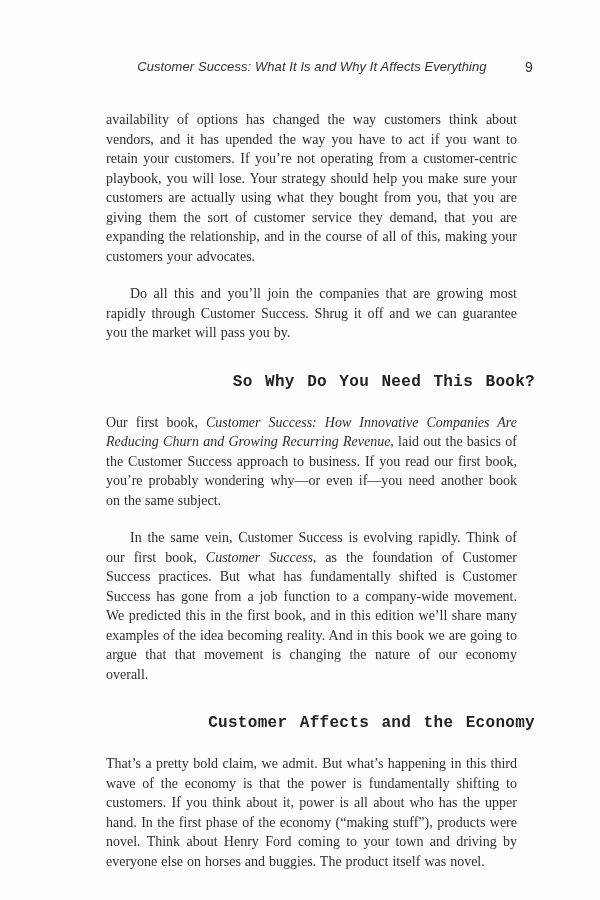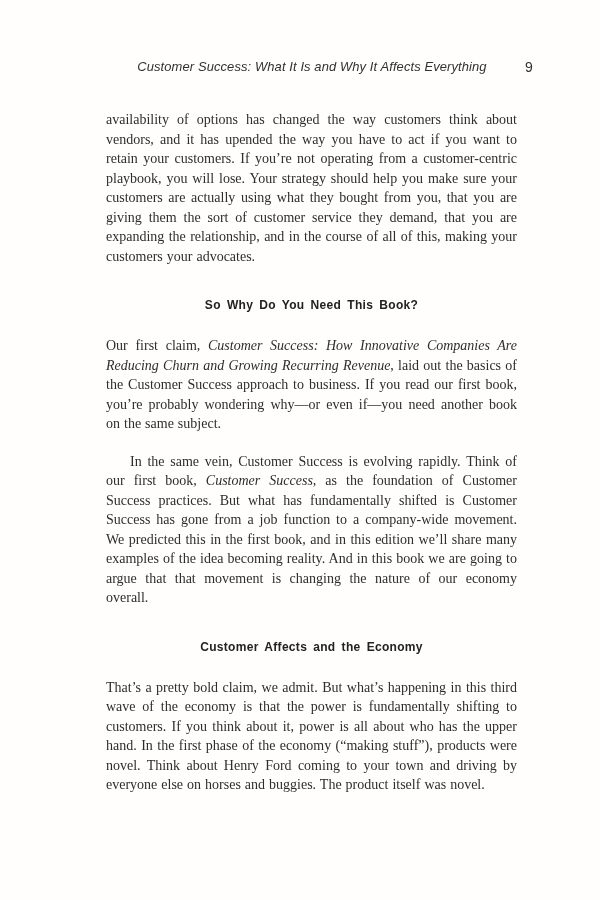--- a/index.html
+++ b/index.html
@@ -57,40 +57,41 @@
     margin: 18px;
     word-spacing: 0.5px;
   }
   .body-paragraph.indent {
     text-indent: 24px;
   }
   .body-paragraph em {
     font-style: italic;
   }
   .section-heading {
-    font-family: Liberation Sans, sans-serif;
-    font-size: 12px;
+    font-family: Liberation Mono, monospace;
+    font-size: 16px;
     line-height: 20px;
     font-weight: bold;
     color: #242220;
     letter-spacing: 0.3px;
     word-spacing: 2.5px;
-    text-align: center;
+    text-align: right;
     margin: 29px 0 21px 0;
   }
 </style>
 </head>
 <body>
 
 <div class="book-page">
   <div class="running-header">
     <span class="running-title">Customer Success: What It Is and Why It Affects Everything</span>
     <span class="folio">9</span>
   </div>
   <main class="page-body">
       <p class="body-paragraph"><span>availability of options has changed the way customers think about vendors, and it has upended the way you have to act if you want to retain your customers. If you’re not operating from a customer-centric playbook, you will lose. Your strategy should help you make sure your customers are actually using what they bought from you, that you are giving them the sort of customer service they demand, that you are expanding the relationship, and in the course of all of this, making your customers your advocates.</span></p>
+      <p class="body-paragraph indent"><span>Do all this and you’ll join the companies that are growing most rapidly through Customer Success. Shrug it off and we can guarantee you the market will pass you by.</span></p>
       <h2 class="section-heading">So Why Do You Need This Book?</h2>
-      <p class="body-paragraph"><span>Our first claim, </span><em>Customer Success: How Innovative Companies Are Reducing Churn and Growing Recurring Revenue</em><span>, laid out the basics of the Customer Success approach to business. If you read our first book, you’re probably wondering why—or even if—you need another book on the same subject.</span></p>
+      <p class="body-paragraph"><span>Our first book, </span><em>Customer Success: How Innovative Companies Are Reducing Churn and Growing Recurring Revenue</em><span>, laid out the basics of the Customer Success approach to business. If you read our first book, you’re probably wondering why—or even if—you need another book on the same subject.</span></p>
       <p class="body-paragraph indent"><span>In the same vein, Customer Success is evolving rapidly. Think of our first book, </span><em>Customer Success,</em><span> as the foundation of Customer Success practices. But what has fundamentally shifted is Customer Success has gone from a job function to a company-wide movement. We predicted this in the first book, and in this edition we’ll share many examples of the idea becoming reality. And in this book we are going to argue that that movement is changing the nature of our economy overall.</span></p>
       <h2 class="section-heading">Customer Affects and the Economy</h2>
       <p class="body-paragraph"><span>That’s a pretty bold claim, we admit. But what’s happening in this third wave of the economy is that the power is fundamentally shifting to customers. If you think about it, power is all about who has the upper hand. In the first phase of the economy (“making stuff”), products were novel. Think about Henry Ford coming to your town and driving by everyone else on horses and buggies. The product itself was novel.</span></p>
     </main>
 </div>
 
 </body></html>

